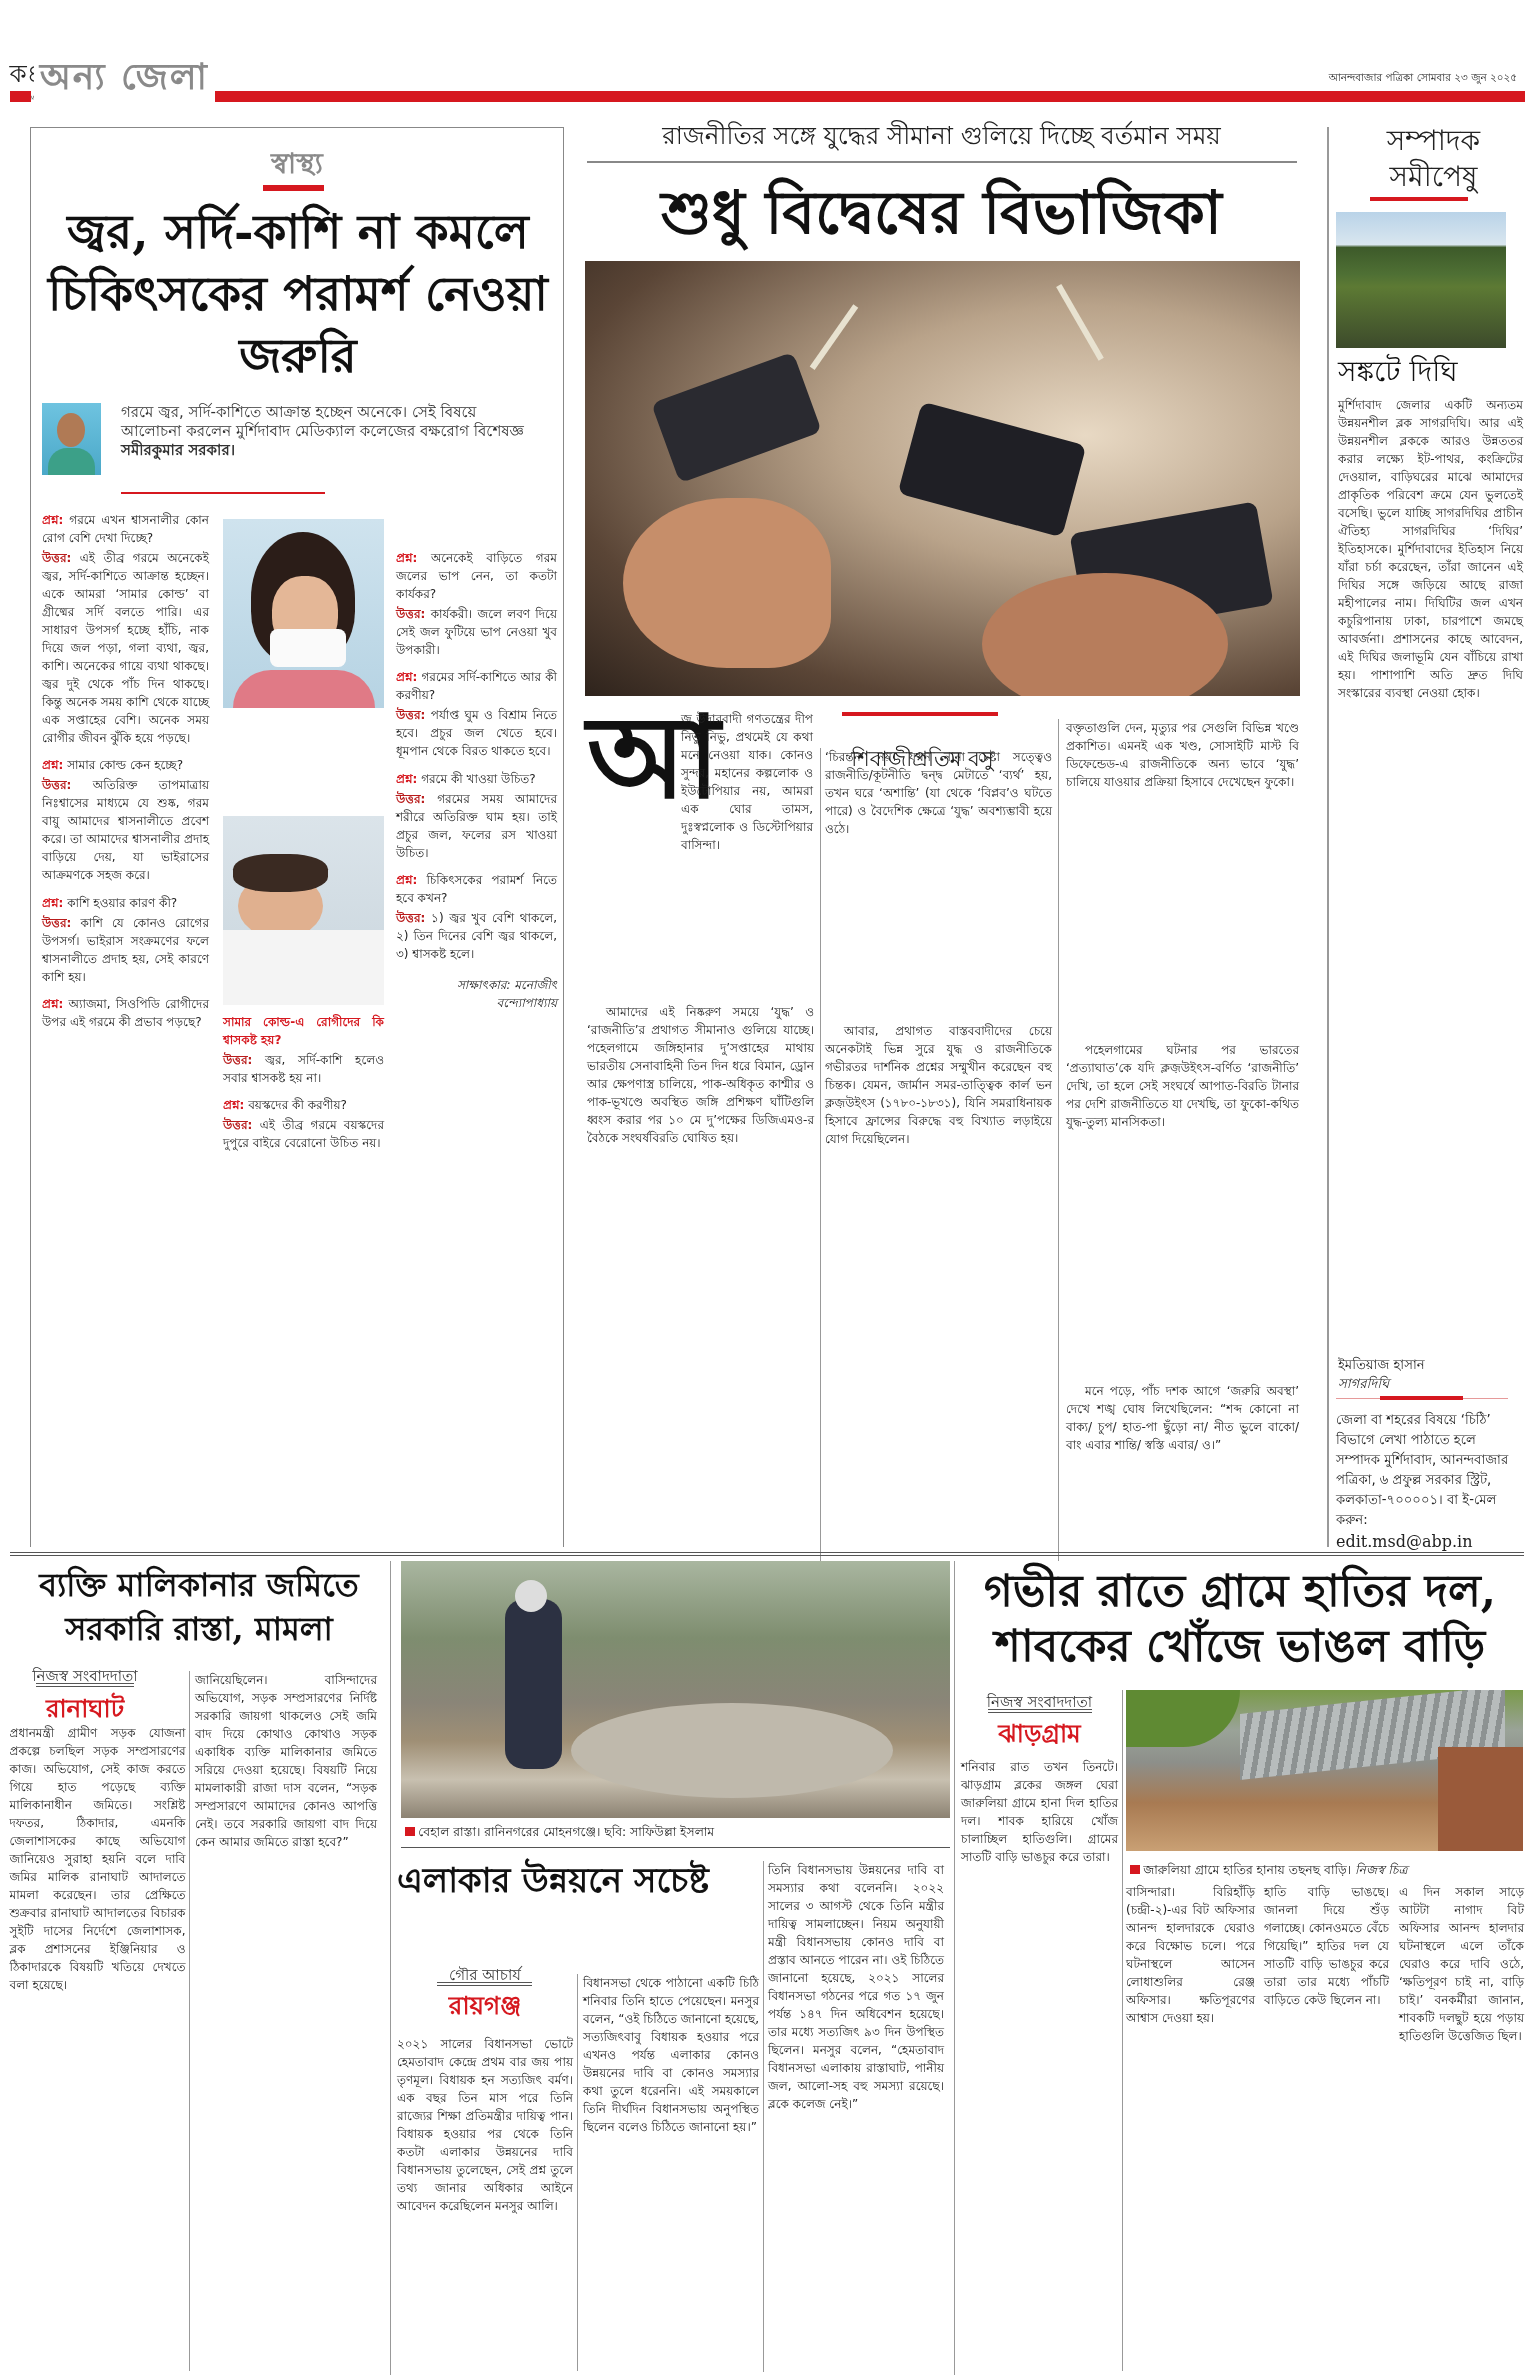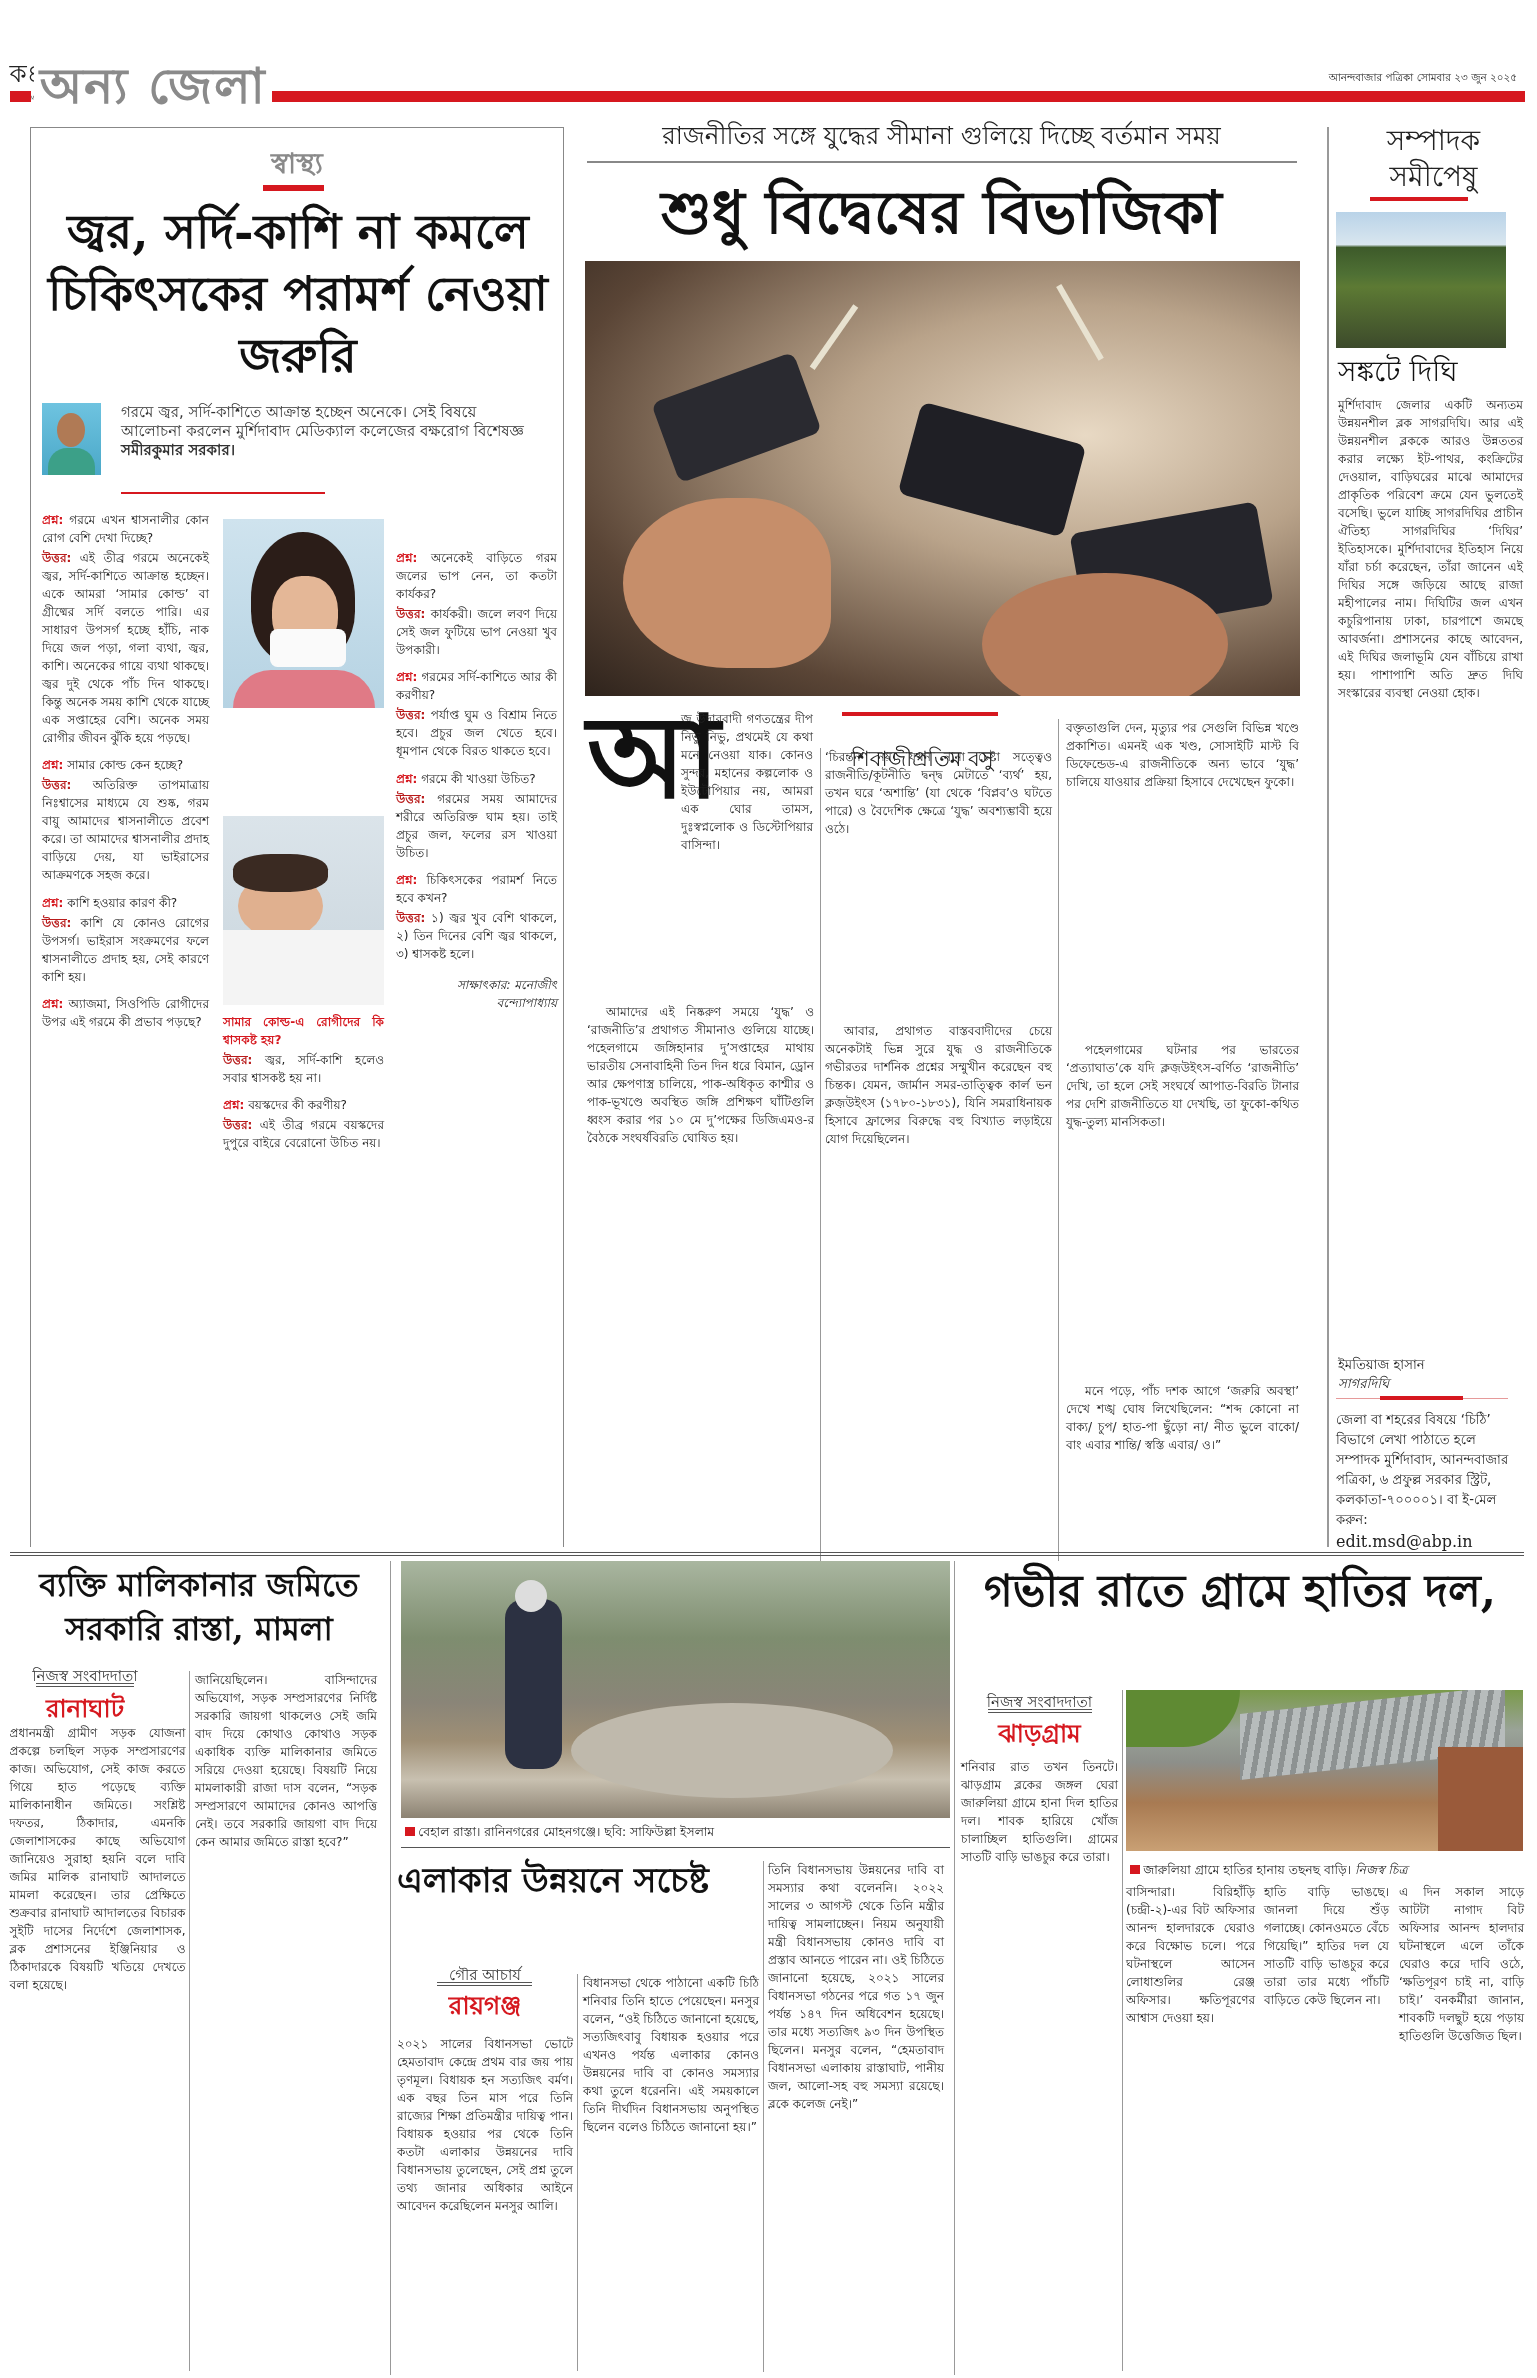--- a/index.html
+++ b/index.html
@@ -2,21 +2,21 @@
 <html style="font-size:15px"><head>
 <meta charset="utf-8">
 <style>
   *{box-sizing:border-box;margin:0;padding:0}
   body{width:1538px;height:2378px;background:#fff;font-family:"DejaVu Sans",sans-serif;color:#1a1a1a;position:relative;overflow:hidden}
   .abs{position:absolute}
   .serif{font-family:"DejaVu Serif",serif}
   
   .page-no{left:9.5px;top:55px;font-size:24.6px;color:#222}
   .edition{left:32px;top:87px;font-size:5.7px;color:#555}
-  .section-title{left:40px;top:55px;font-size:49px;color:#8a8a8a;font-weight:bold;letter-spacing:1.9px}
+  .section-title{left:40px;top:55px;font-size:36px;color:#8a8a8a;font-weight:bold;letter-spacing:1.9px}
   .red-bar-l{left:9.5px;top:91px;width:21px;height:11.4px;background:#d6181f}
   .red-bar-r{left:121px;top:91px;width:1404px;height:11.4px;background:#d6181f}
   .dateline{right:21px;top:70px;font-size:10.4px;color:#222}
   .body-text{font-size:12px;line-height:18px;text-align:justify;color:#222}
   .body-text p{margin-bottom:1.9px}
   .q{color:#d6181f;font-weight:bold}
   .a{color:#b91c1c;font-weight:bold}
   .vline{background:#999;width:0.9px}
   .hline{background:#555;height:1.9px}
   .photo{overflow:hidden}
@@ -173,20 +173,21 @@
 <div class="abs place serif" style="left:397px;top:1987px;width:176px">রায়গঞ্জ</div>
 <div class="abs body-text" style="left:397px;top:2035px;width:176px">২০২১ সালের বিধানসভা ভোটে হেমতাবাদ কেন্দ্রে প্রথম বার জয় পায় তৃণমূল। বিধায়ক হন সত্যজিৎ বর্মণ। এক বছর তিন মাস পরে তিনি রাজ্যের শিক্ষা প্রতিমন্ত্রীর দায়িত্ব পান। বিধায়ক হওয়ার পর থেকে তিনি কতটা এলাকার উন্নয়নের দাবি বিধানসভায় তুলেছেন, সেই প্রশ্ন তুলে তথ্য জানার অধিকার আইনে আবেদন করেছিলেন মনসুর আলি।</div>
 <div class="abs body-text" style="left:583px;top:1974px;width:176px">বিধানসভা থেকে পাঠানো একটি চিঠি শনিবার তিনি হাতে পেয়েছেন। মনসুর বলেন, “ওই চিঠিতে জানানো হয়েছে, সত্যজিৎবাবু বিধায়ক হওয়ার পরে এখনও পর্যন্ত এলাকার কোনও উন্নয়নের দাবি বা কোনও সমস্যার কথা তুলে ধরেননি। এই সময়কালে তিনি দীর্ঘদিন বিধানসভায় অনুপস্থিত ছিলেন বলেও চিঠিতে জানানো হয়।”</div>
 <div class="abs body-text" style="left:768px;top:1861px;width:176px">তিনি বিধানসভায় উন্নয়নের দাবি বা সমস্যার কথা বলেননি। ২০২২ সালের ৩ আগস্ট থেকে তিনি মন্ত্রীর দায়িত্ব সামলাচ্ছেন। নিয়ম অনুযায়ী মন্ত্রী বিধানসভায় কোনও দাবি বা প্রস্তাব আনতে পারেন না। ওই চিঠিতে জানানো হয়েছে, ২০২১ সালের বিধানসভা গঠনের পরে গত ১৭ জুন পর্যন্ত ১৪৭ দিন অধিবেশন হয়েছে। তার মধ্যে সত্যজিৎ ৯৩ দিন উপস্থিত ছিলেন। মনসুর বলেন, “হেমতাবাদ বিধানসভা এলাকায় রাস্তাঘাট, পানীয় জল, আলো-সহ বহু সমস্যা রয়েছে। ব্লকে কলেজ নেই।”</div>
 <div class="abs vline" style="left:577px;top:1974px;height:397px"></div>
 <div class="abs vline" style="left:763px;top:1861px;height:511px"></div>
 <div class="abs vline" style="left:954px;top:1561px;height:814px"></div>
 
 <div class="abs serif" style="left:956px;top:1563px;width:568px;text-align:center;font-size:44px;line-height:55px;font-weight:bold;color:#111">
   <div>গভীর রাতে গ্রামে হাতির দল,</div>
+  <div>শাবকের খোঁজে ভাঙল বাড়ি</div>
 </div>
 <div class="abs byline" style="left:961px;top:1690px;width:157px">নিজস্ব সংবাদদাতা</div>
 <div class="abs rule2" style="left:988px;top:1709px;width:104px"></div>
 <div class="abs place serif" style="left:961px;top:1715px;width:157px">ঝাড়গ্রাম</div>
 <div class="abs body-text" style="left:961px;top:1758px;width:157px">শনিবার রাত তখন তিনটে। ঝাড়গ্রাম ব্লকের জঙ্গল ঘেরা জারুলিয়া গ্রামে হানা দিল হাতির দল। শাবক হারিয়ে খোঁজ চালাচ্ছিল হাতিগুলি। গ্রামের সাতটি বাড়ি ভাঙচুর করে তারা।</div>
 
 <div class="abs photo" style="left:1126px;top:1690px;width:397px;height:161px;background:linear-gradient(180deg,#7a9a4a 0%,#9aa398 25%,#8d8f8a 45%,#a87a52 70%,#c9a074 100%)">
   <div style="position:absolute;left:0;top:0;width:114px;height:57px;background:#5f8a33;border-radius:0 0 57px 0"></div>
   <div style="position:absolute;left:114px;top:9.5px;width:265px;height:66px;background:repeating-linear-gradient(100deg,#b7bcbc 0 7.6px,#8d9292 7.6px 13.2px);transform:skewY(-6deg)"></div>
   <div style="position:absolute;left:312px;top:57px;width:85px;height:104px;background:#9a5a3a"></div>

